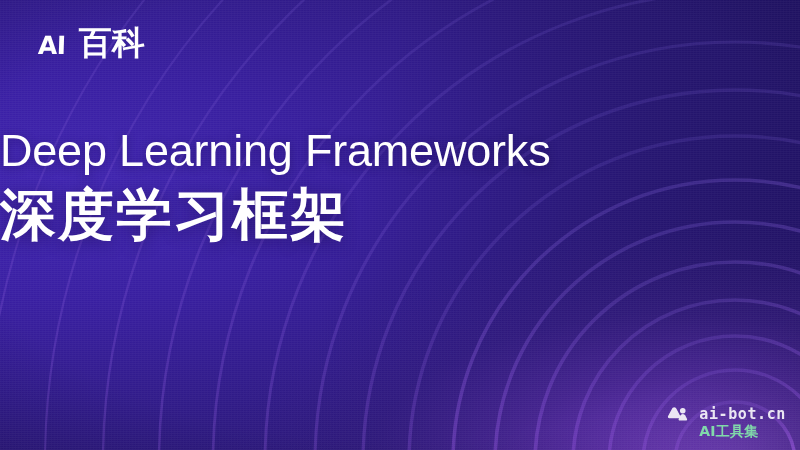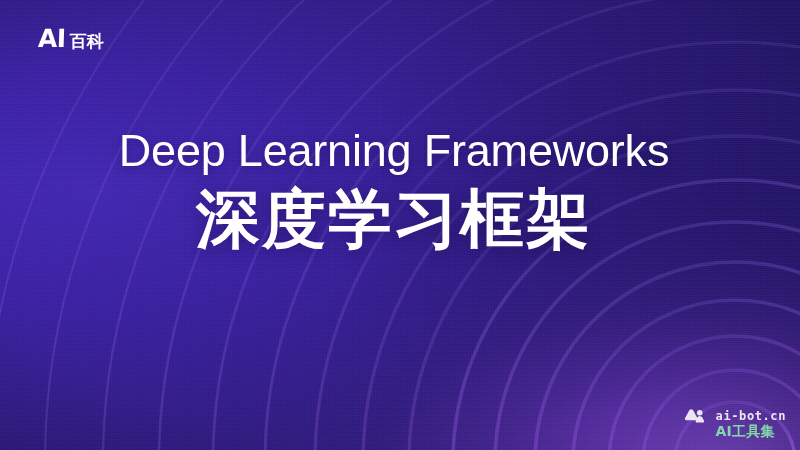--- a/index.html
+++ b/index.html
@@ -84,50 +84,49 @@
   .brand-ai {
     font-family: "DejaVu Sans", sans-serif;
     font-size: 25px;
     font-weight: 700;
     letter-spacing: -0.5px;
     line-height: 1;
     transform: skewX(-2deg);
   }
   .brand-cn {
     font-family: "DejaVu Sans", "Liberation Sans", sans-serif;
-    font-size: 17px;
+    font-size: 33px;
     font-weight: 700;
     line-height: 1;
     letter-spacing: 0px;
-    margin-left: 3px;
+    margin-left: 12px;
   }
 
   
   .headline {
     position: absolute;
     left: 0;
     right: 12px;
     top: 126px;
-    text-align: center;
     z-index: 5;
   }
   .subtitle-en {
     font-family: "Liberation Sans", "DejaVu Sans", sans-serif;
     font-size: 45px;
     font-weight: 400;
     color: #ffffff;
     letter-spacing: -0.2px;
     line-height: 1.12;
     text-shadow: 0 2px 10px rgba(20,8,60,0.35);
     white-space: nowrap;
   }
   .title-cn {
     margin-top: 10px;
     font-family: "DejaVu Sans", "Liberation Sans", sans-serif;
-    font-size: 64px;
+    font-size: 56px;
     font-weight: 700;
     color: #ffffff;
     letter-spacing: 2px;
     line-height: 1.04;
     text-shadow: 0 3px 16px rgba(18,6,56,0.42);
     white-space: nowrap;
   }
 
   
   .watermark {
@@ -147,21 +146,21 @@
     display: block;
   }
   .wm-text {
     display: flex;
     flex-direction: column;
     align-items: flex-start;
     line-height: 1;
   }
   .wm-url {
     font-family: "DejaVu Sans Mono", "Liberation Mono", monospace;
-    font-size: 12px;
+    font-size: 15px;
     font-weight: 700;
     color: #ffffff;
     letter-spacing: 0.6px;
     margin-bottom: 2px;
     margin-top: 15px;
   }
   .wm-name {
     font-family: "DejaVu Sans", "Liberation Sans", sans-serif;
     font-size: 14px;
     font-weight: 700;

